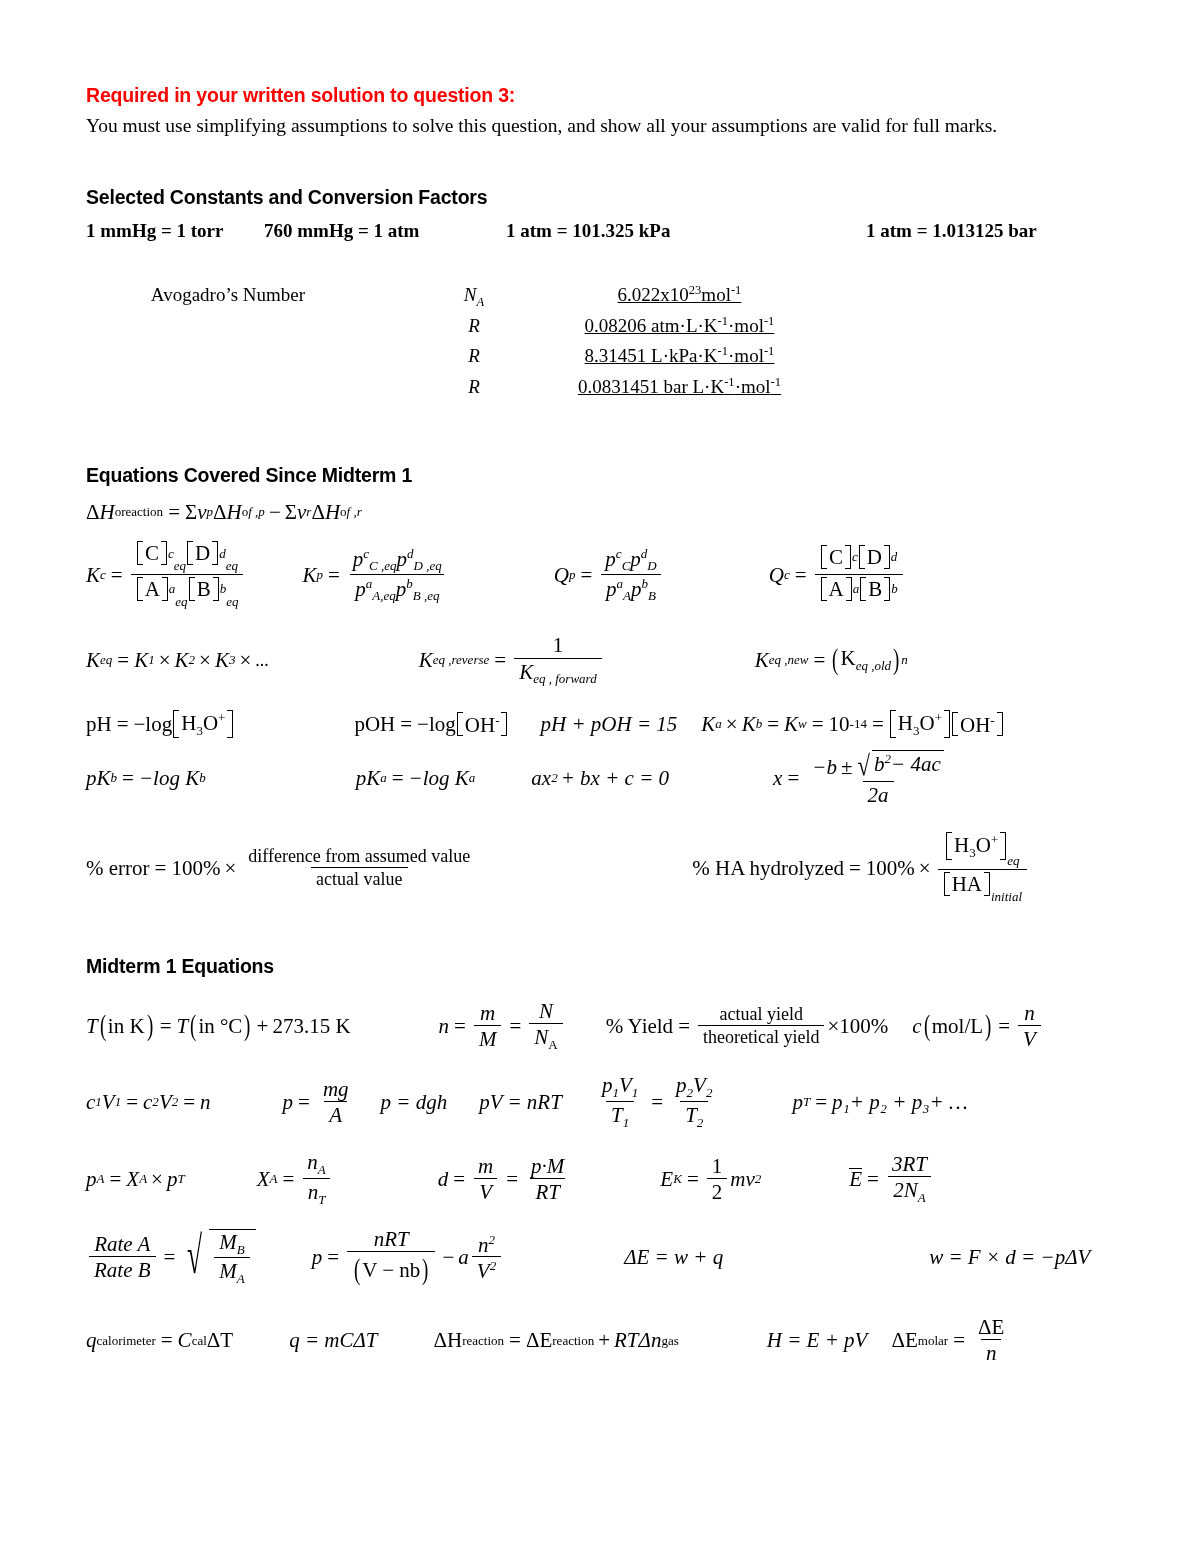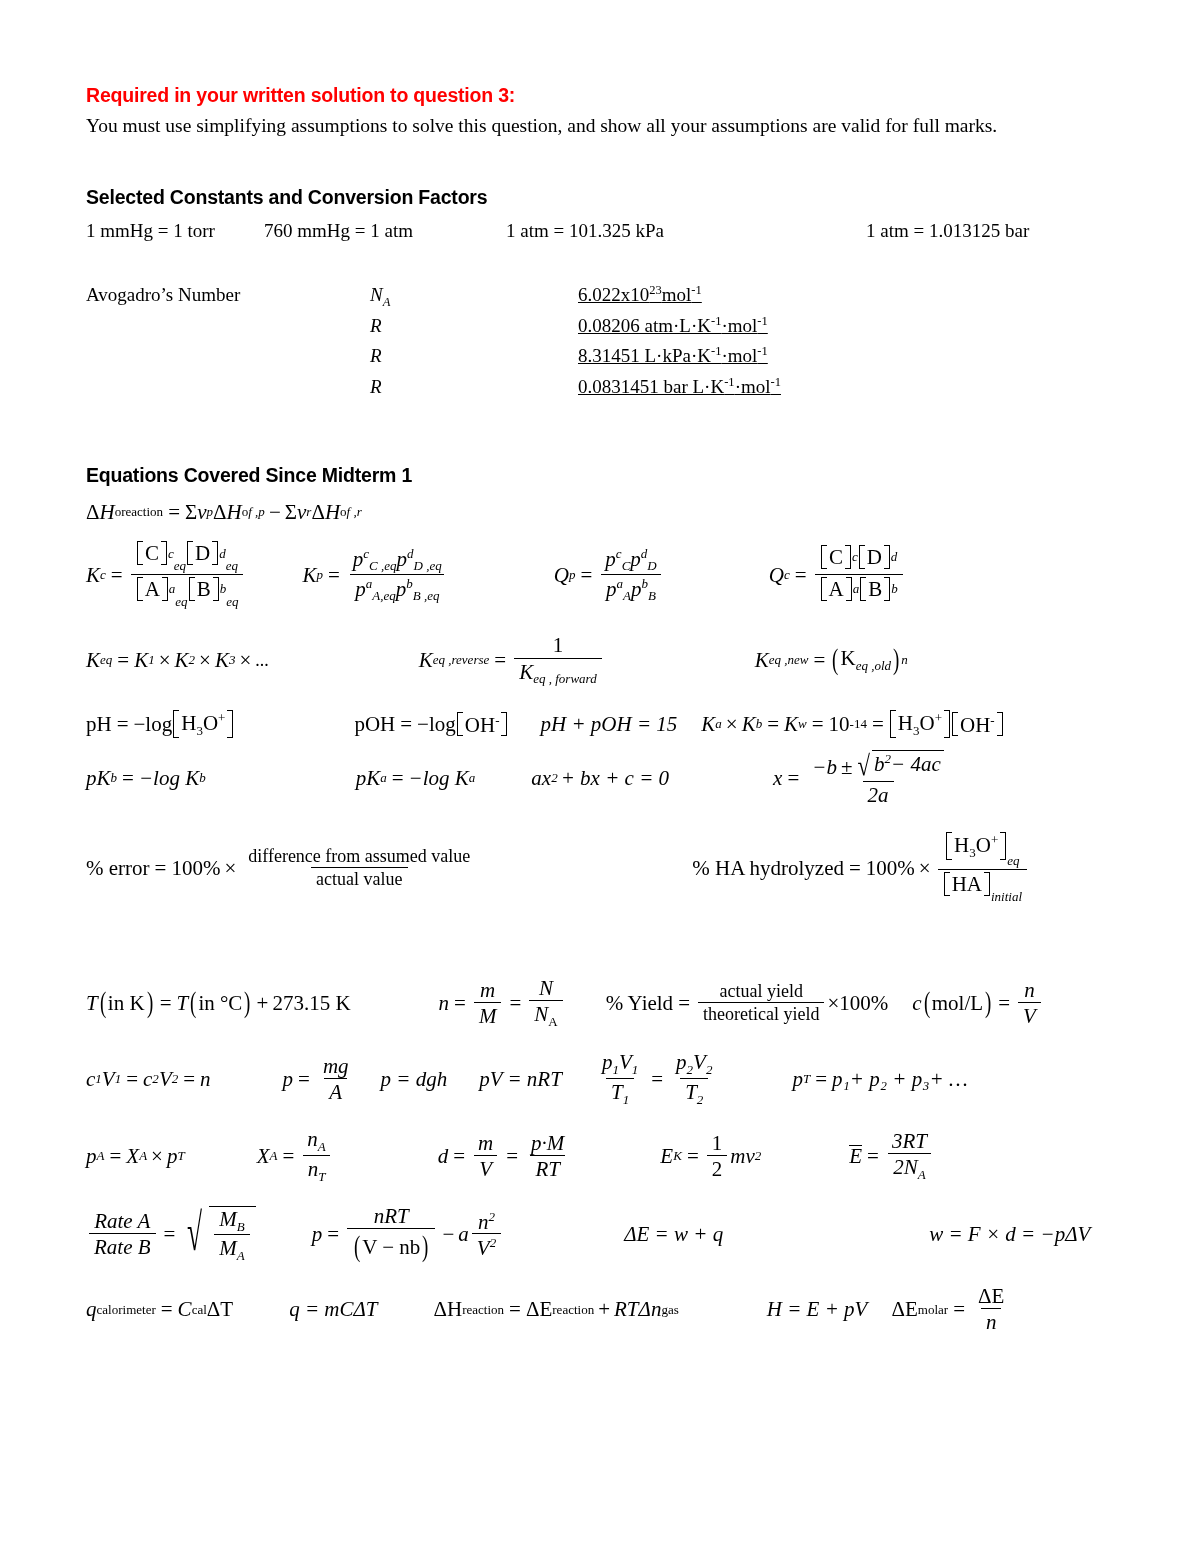--- a/index.html
+++ b/index.html
@@ -40,25 +40,25 @@
   .gap-xl { height: 62px; }
   .gap-md { height: 30px; }
 
   
   .conv-line {
     font-size: 19px;
     white-space: nowrap;
     line-height: 1.45;
     position: relative;
   }
-  .conv-line span.cell { display: inline-block; }
+  .conv-line span.cell { display: inline-block; font-weight: bold; }
 
   
   .const-table { border-collapse: collapse; font-size: 19px; margin-top: 6px; }
-  .const-table td { padding: 1px 0; vertical-align: baseline; line-height: 1.5; }
+  .const-table td { padding: 1px 0; vertical-align: baseline; line-height: 1.5; text-align: center; }
   .const-name { width: 284px; }
   .const-sym  { width: 208px; font-style: italic; }
   .const-val  { white-space: nowrap; text-decoration: underline; }
 
   sup { font-size: 0.66em; vertical-align: super; line-height: 0; }
   sub { font-size: 0.66em; vertical-align: sub; line-height: 0; }
 
   
   .math {
     font-family: "Liberation Serif", "DejaVu Serif", serif;
@@ -472,20 +472,21 @@
                 <span class="inner">HA</span>
               </span><span class="sub-s">initial</span></span>
         </span>
       </span>
     </div>
   </div>
 
   <div class="gap-lg"></div>
 
   <div>
+    <div class="sec-head">Midterm 1 Equations</div>
 
     <div class="mrow" style="margin-top:22px; margin-bottom:22px">
       <span class="math">
         <span>T</span>
           <span class="paren">
             <span class="pl">(</span>
             <span class="up">in K</span>
             <span class="pr">)</span>
           </span>
         <span class="eq">=</span>
@@ -661,21 +662,21 @@
       <span class="math">
         <span class="ovbar">E</span>
         <span class="eq">=</span>
         <span class="frac">
           <span class="num">3RT</span>
           <span class="den"><span>2N</span><span class="sub-s">A</span></span>
         </span>
       </span>
     </div>
 
-    <div class="mrow" style="margin-bottom:22px">
+    <div class="mrow" style="margin-bottom:30px">
       <span class="math">
         <span class="frac">
           <span class="num">Rate A</span>
           <span class="den">Rate B</span>
         </span>
         <span class="eq">=</span>
         <span class="sqrt sqrt-tall">
             <span class="radical">√</span>
             <span class="radicand"><span class="frac">
           <span class="num"><span>M</span><span class="sub-s">B</span></span>

